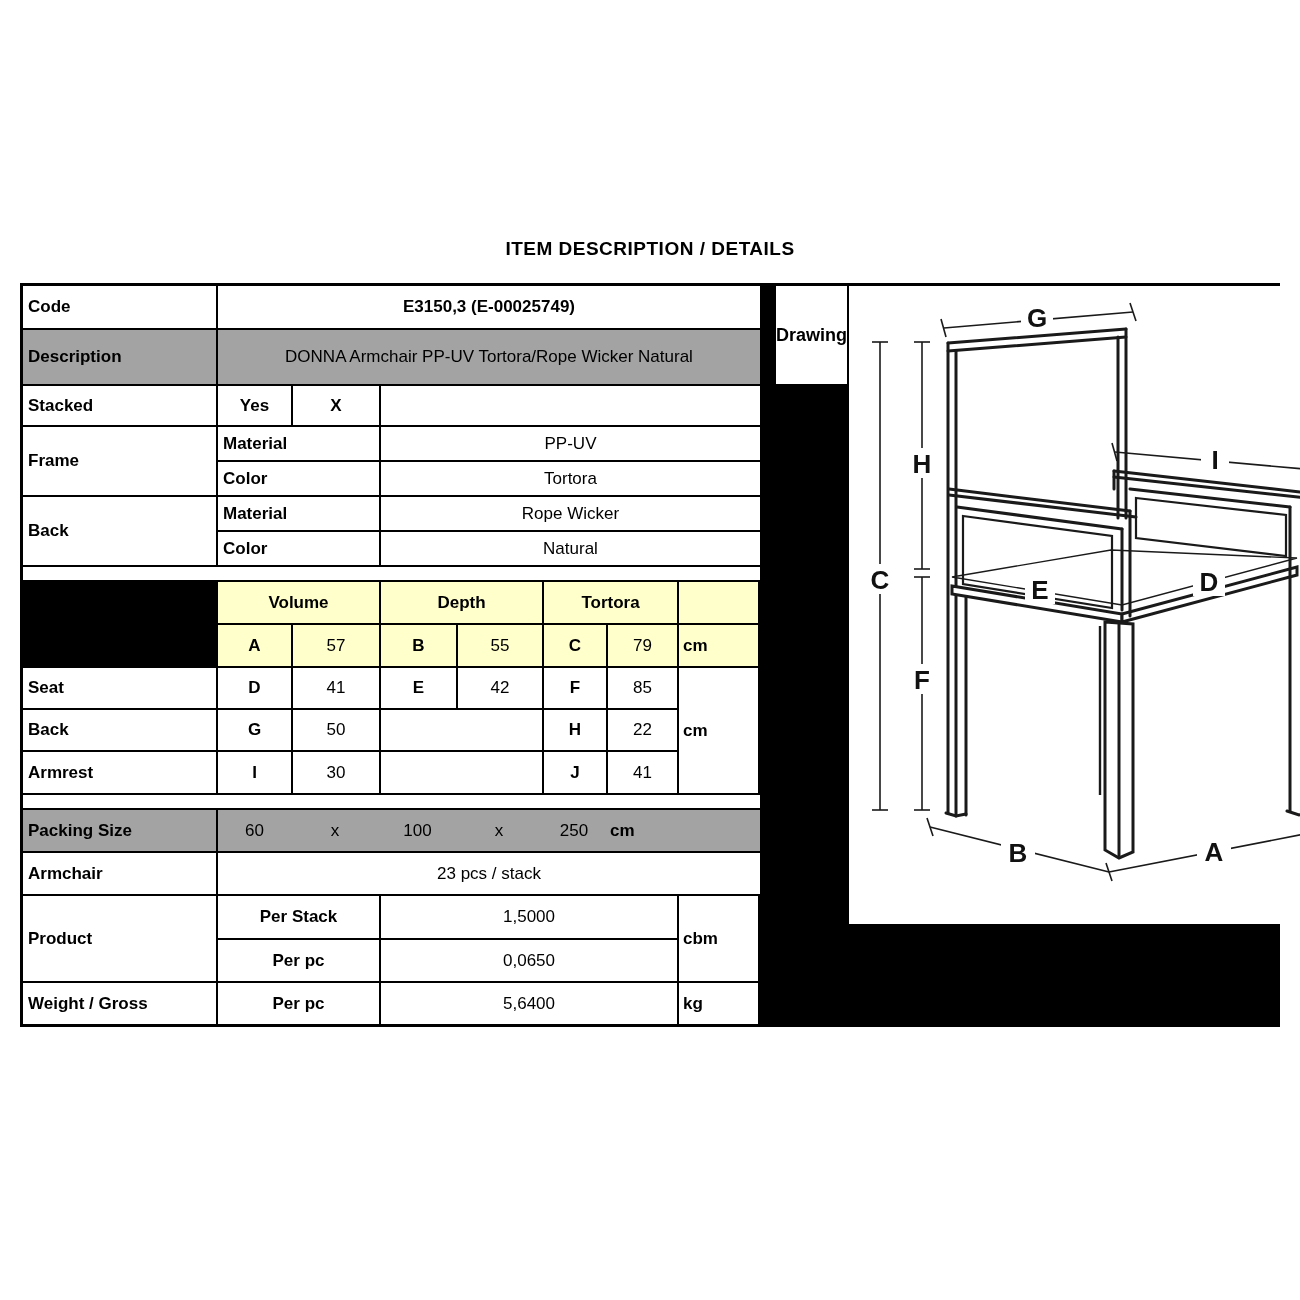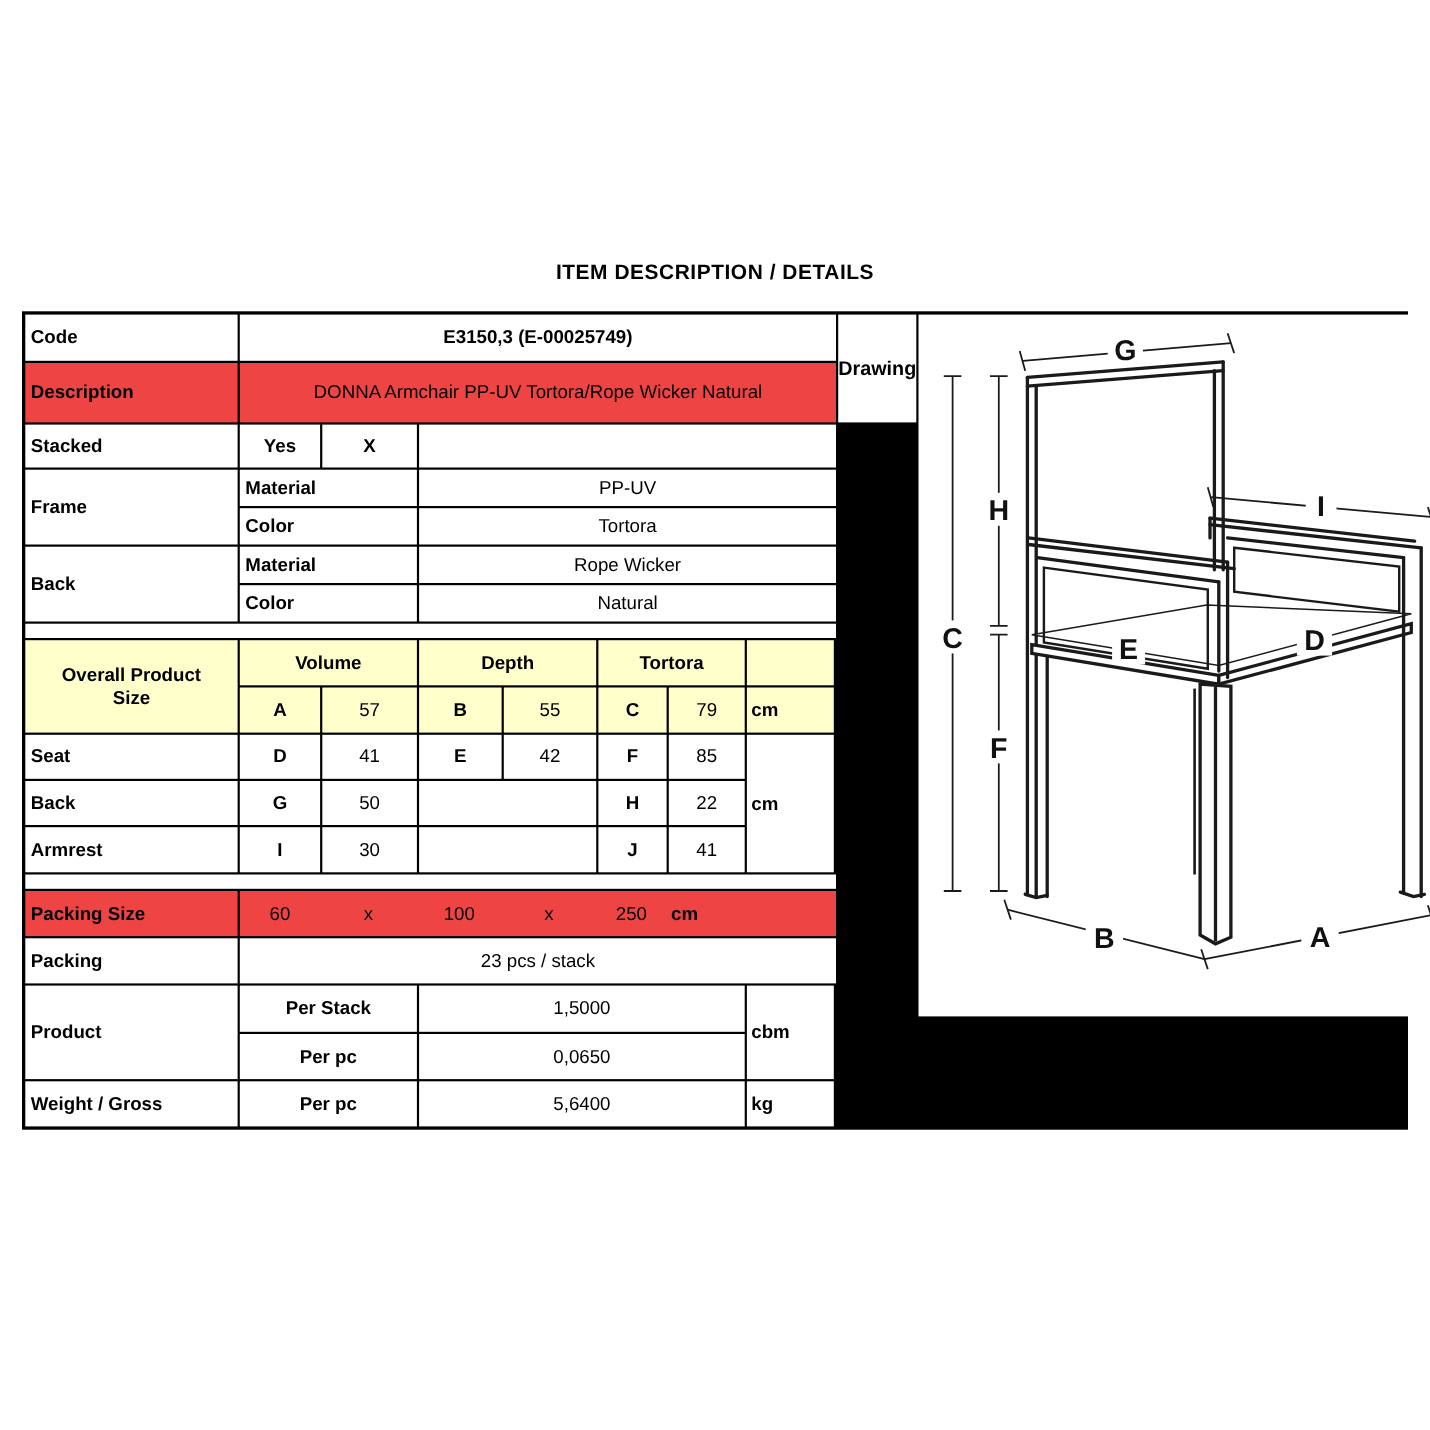--- a/index.html
+++ b/index.html
@@ -9,32 +9,32 @@
     -webkit-font-smoothing:antialiased;
   }
   .page-title{
     position:absolute;left:0;top:238px;width:1300px;text-align:center;
     font-size:19px;font-weight:bold;letter-spacing:.5px;
   }
   .table-wrap{
     position:absolute;left:20px;top:283px;width:1254px;
     background:#000;padding:3px;display:flex;flex-direction:column;gap:2px;
   }
-  .main-row{display:flex;gap:2px;}
+  .main-row{display:flex;gap:16px;}
   .left-grid{
     display:grid;background:transparent;gap:2px;
     grid-template-columns:193px 73px 86px 75px 84px 62px 69px 79px;
     grid-template-rows:42px 54px 39px 33px 33px 33px 33px 13px 41px 41px 40px 40px 41px 13px 41px 41px 42px 41px 41px;
   }
   .cell{background:#fff;display:flex;align-items:center;justify-content:center;
     font-size:17px;overflow:hidden;white-space:nowrap;}
   .lbl{justify-content:flex-start;padding-left:5px;font-weight:bold;}
   .ctr{justify-content:center;}
   .bold{font-weight:bold;}
-  .gray{background:#ef4444;}
+  .gray{background:#a3a3a3;}
   .yellow{background:#ffffcc;}
   .unit{justify-content:flex-start;padding-left:4px;font-weight:bold;}
   .two-line{white-space:pre-line;text-align:center;line-height:1.25;}
   .pack-flex{display:flex;align-items:center;justify-content:flex-start;padding:0;}
   .pack-flex span{display:inline-block;text-align:center;}
   .right-col{display:flex;flex-direction:row;gap:2px;width:517px;}
   .drawing-header{height:98px;background:#fff;display:flex;align-items:center;justify-content:center;
     font-size:18px;font-weight:bold;}
   .drawing-canvas{height:638px;background:#fff;position:relative;}
   .date-row{height:28px;background:#fff;display:flex;align-items:center;justify-content:center;
@@ -69,22 +69,20 @@
       <div class="cell ctr" style="grid-row:5;grid-column:4/10">Tortora</div>
 
       <div class="cell lbl" style="grid-row:6/8;grid-column:1">Back</div>
       <div class="cell lbl" style="grid-row:6;grid-column:2/4">Material</div>
       <div class="cell ctr" style="grid-row:6;grid-column:4/10">Rope Wicker</div>
       <div class="cell lbl" style="grid-row:7;grid-column:2/4">Color</div>
       <div class="cell ctr" style="grid-row:7;grid-column:4/10">Natural</div>
 
       <div class="cell" style="grid-row:8;grid-column:1/10"></div>
 
-      <div class="cell ctr bold yellow two-line" style="grid-row:9/11;grid-column:1">Overall Product
-Size</div>
       <div class="cell ctr bold yellow" style="grid-row:9;grid-column:2/4">Volume</div>
       <div class="cell ctr bold yellow" style="grid-row:9;grid-column:4/6">Depth</div>
       <div class="cell ctr bold yellow" style="grid-row:9;grid-column:6/8">Tortora</div>
       <div class="cell yellow" style="grid-row:9;grid-column:8"></div>
 
       <div class="cell ctr bold yellow" style="grid-row:10;grid-column:2">A</div>
       <div class="cell ctr yellow" style="grid-row:10;grid-column:3">57</div>
       <div class="cell ctr bold yellow" style="grid-row:10;grid-column:4">B</div>
       <div class="cell ctr yellow" style="grid-row:10;grid-column:5">55</div>
       <div class="cell ctr bold yellow" style="grid-row:10;grid-column:6">C</div>
@@ -119,21 +117,21 @@
       <div class="cell lbl gray" style="grid-row:15;grid-column:1">Packing Size</div>
       <div class="cell gray pack-flex" style="grid-row:15;grid-column:2/10">
         <span style="width:73px">60</span>
         <span style="width:88px">x</span>
         <span style="width:77px">100</span>
         <span style="width:86px">x</span>
         <span style="width:64px">250</span>
         <span style="font-weight:bold;padding-left:4px">cm</span>
       </div>
 
-      <div class="cell lbl" style="grid-row:16;grid-column:1">Packing</div>
+      <div class="cell lbl" style="grid-row:16;grid-column:1">Armchair</div>
       <div class="cell ctr" style="grid-row:16;grid-column:2/10">23 pcs / stack</div>
 
       <div class="cell lbl" style="grid-row:17/19;grid-column:1">Product</div>
       <div class="cell ctr bold" style="grid-row:17;grid-column:2/4">Per Stack</div>
       <div class="cell ctr" style="grid-row:17;grid-column:4/8">1,5000</div>
       <div class="cell unit" style="grid-row:17/19;grid-column:8">cbm</div>
       <div class="cell ctr bold" style="grid-row:18;grid-column:2/4">Per pc</div>
       <div class="cell ctr" style="grid-row:18;grid-column:4/8">0,0650</div>
 
       <div class="cell lbl" style="grid-row:19;grid-column:1">Weight / Gross</div>

